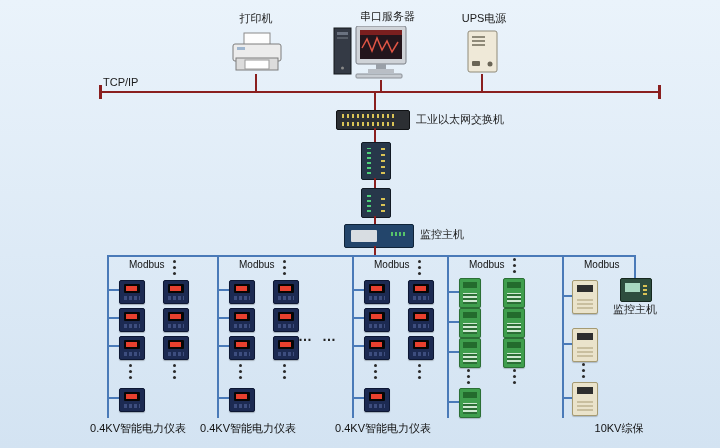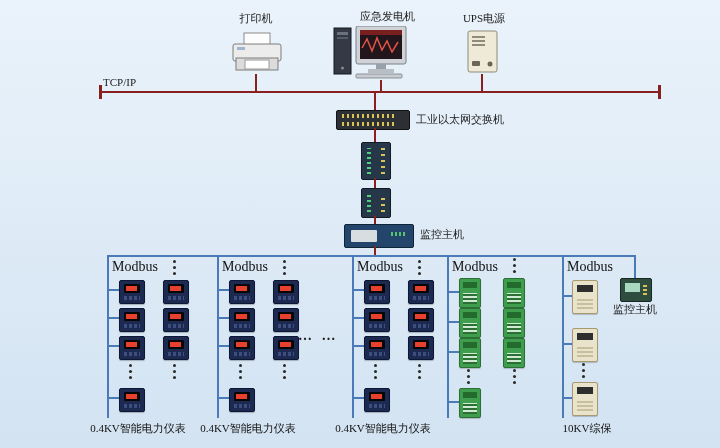--- a/index.html
+++ b/index.html
@@ -1,32 +1,32 @@
 <!DOCTYPE html>
 <html style="--line-red: #8a1f1f; --bus-blue: #4a7ab8; --meter-navy: #1c2a52; --display-red: #e8402e; --io-green: #3f9e4d; --relay-beige: #eae3cb;"><head>
 <meta charset="utf-8">
 <style>
   html,body{margin:0;padding:0;}
   .stage{
     position:relative;width:720px;height:448px;overflow:hidden;
     background:linear-gradient(180deg,#eaf3fb 0%,#d3e3f2 100%);
-    font-family:Liberation Serif, serif;color:#1b1b1b;
+    font-family:Liberation Sans, sans-serif;color:#1b1b1b;
   }
   .lbl{position:absolute;font-size:11px;line-height:13px;color:#1b1b1b;text-align:center;white-space:nowrap}
   .lbl-left{text-align:left}
   
   .hline{position:absolute;height:2px;background:var(--line-red,#8a1f1f)}
   .vline{position:absolute;width:2px;background:var(--line-red,#8a1f1f)}
   .cap{position:absolute;width:3px;height:14px;background:var(--line-red,#8a1f1f)}
   .bhline{position:absolute;height:2px;background:var(--bus-blue,#4a7ab8)}
   .busline{position:absolute;width:2px;background:var(--bus-blue,#4a7ab8)}
   .stub{position:absolute;height:2px;background:var(--bus-blue,#4a7ab8)}
   
   .col{position:absolute;top:256px;width:100px;height:172px}
-  .buslbl{position:absolute;left:5px;top:3px;font-size:14px;color:#111;white-space:nowrap}
+  .buslbl{position:absolute;left:22px;top:3px;font-size:10px;color:#111;white-space:nowrap}
   .devlbl{position:absolute;top:421px;font-size:11px;color:#111;text-align:center;white-space:nowrap}
   .vdots{position:absolute;width:3px;height:3px;border-radius:50%;background:#2a2a2a;
          box-shadow:0 6px 0 #2a2a2a,0 12px 0 #2a2a2a}
   .cdots{position:absolute;font-size:14px;letter-spacing:3px;color:#222;font-weight:bold}
   
   .meter{position:absolute;width:24px;height:22px;background:var(--meter-navy,#1c2a52);
          border:1px solid #0d1733;border-radius:2px;box-shadow:0 1px 1px rgba(0,0,0,.25)}
   .meter::before{content:"";position:absolute;left:4px;top:3px;right:4px;height:9px;border-radius:1px;
          background:linear-gradient(var(--display-red,#e8402e),var(--display-red,#e8402e)) 2px 2px/11px 5px no-repeat #060606}
   .meter::after{content:"";position:absolute;left:4px;bottom:3px;right:4px;height:4px;
@@ -63,21 +63,21 @@
   .gen::after{content:"";position:absolute;right:4px;top:4px;width:4px;height:12px;
       background:repeating-linear-gradient(0deg,#d9c356 0 2px,transparent 2px 4px)}
   .devsvg{position:absolute}
 </style>
 </head>
 <body>
 
 <div class="stage">
 
   <span class="lbl" style="left:230px;top:12px;width:52px">打印机</span>
-  <span class="lbl" style="left:360px;top:10px;width:48px">应急发电机</span>
+  <span class="lbl" style="left:360px;top:10px;width:48px">串口服务器</span>
   <span class="lbl" style="left:460px;top:12px;width:48px">UPS电源</span>
 
   <div class="devsvg" style="left:228px;top:32px">
     <svg width="58" height="42" viewBox="0 0 58 42">
       <rect x="16" y="1" width="26" height="13" fill="#fdfdfd" stroke="#8a8a8a"></rect>
       <rect x="5" y="12" width="48" height="17" rx="2" fill="#ececec" stroke="#7d7d7d"></rect>
       <rect x="9" y="15" width="8" height="3" fill="#9fb6cf"></rect>
       <rect x="8" y="26" width="42" height="12" fill="#dcdcdc" stroke="#7d7d7d"></rect>
       <rect x="17" y="28" width="24" height="9" fill="#ffffff" stroke="#9a9a9a"></rect>
     </svg>
@@ -222,15 +222,15 @@
     <div class="stub" style="left:2px;top:141px;width:8px"></div>
     <div class="relay" style="left:10px;top:24px"></div>
     <div class="relay" style="left:10px;top:72px"></div>
     <div class="relay" style="left:10px;top:126px"></div>
     <div class="vdots" style="left:20px;top:107px"></div>
   </div>
 
   <span class="devlbl" style="left:82px;width:112px">0.4KV智能电力仪表</span>
   <span class="devlbl" style="left:192px;width:112px">0.4KV智能电力仪表</span>
   <span class="devlbl" style="left:327px;width:112px">0.4KV智能电力仪表</span>
-  <span class="devlbl" style="left:544px;width:86px">10KV综保</span>
+  <span class="devlbl" style="left:576px;width:86px">10KV综保</span>
 
 </div>
 
 </body></html>

